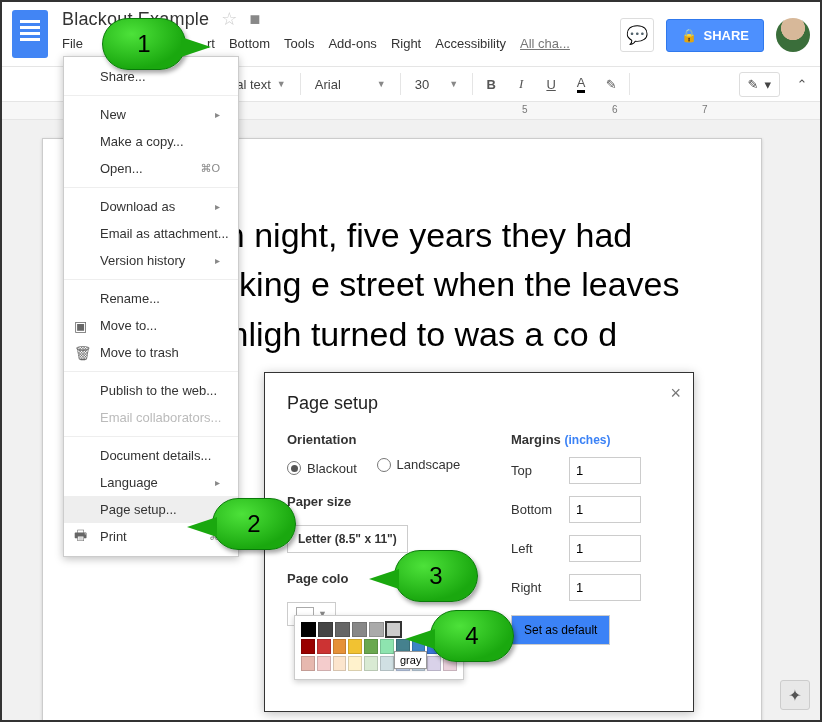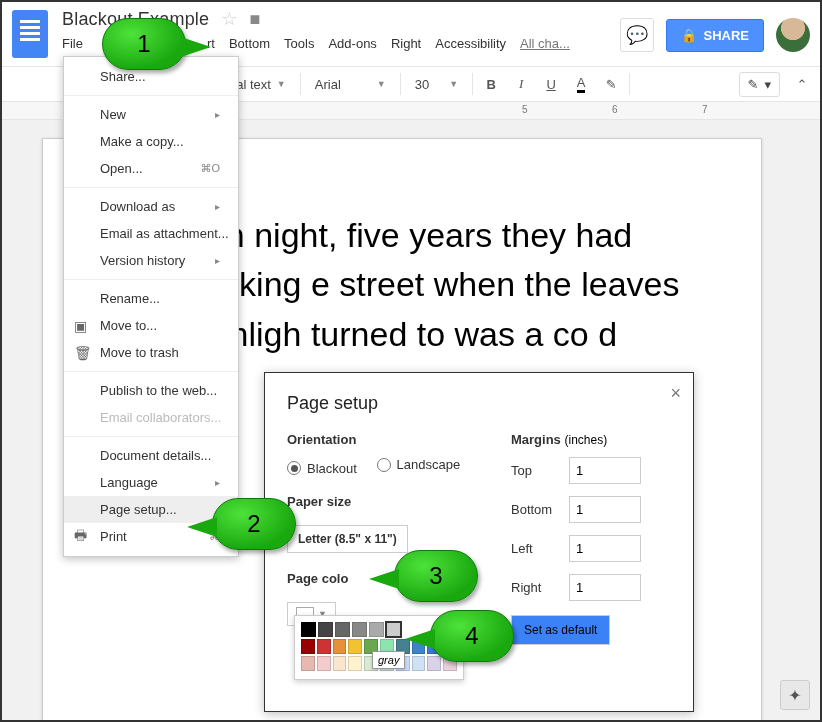--- a/index.html
+++ b/index.html
@@ -53,21 +53,21 @@
   .ps-right { width:160px; }
   .sect-label { font-weight: bold; margin-bottom:10px; display:block;}
   .radio { display:inline-flex; align-items:center; gap:6px; margin-right:16px; font-size:13px;}
   .radio .dot { width:14px; height:14px; border-radius:50%; border:1.5px solid #777; display:inline-flex;align-items:center;justify-content:center;}
   .radio.checked .dot::after { content:""; width:7px; height:7px; border-radius:50%; background:#555;}
   .paper-select { display:inline-flex; align-items:center; border:1px solid #ccc; padding:6px 10px; font-size:12px; font-weight:bold; gap:6px; margin-top:6px;}
   .color-select { display:inline-flex; align-items:center; border:1px solid #ccc; padding:4px 8px; gap:4px; margin-top:6px;}
   .color-swatch-sel { width:18px; height:14px; border:1px solid #aaa; background:#fff;}
   .margins-grid { display:grid; grid-template-columns: 48px 80px; row-gap:12px; column-gap:10px; align-items:center; font-size:13px;}
   .margins-grid input { width: 72px; border:1px solid #ccc; padding:5px 6px; font-size:13px;}
-  .inches { color:#000000; font-weight:normal; font-size:12px;}
+  .inches { color:#3b82f6; font-weight:bold; font-size:12px;}
   .set-default { border:1px solid #ccc; background:#3b82f6; padding:7px 12px; font-size:12px; margin-top:14px;}
 
   
   .palette { position:absolute; left:292px; top:613px; width:170px; background:#fff; border:1px solid #ccc; box-shadow: 0 2px 6px rgba(0,0,0,0.2); z-index:70; padding:6px;}
   .pal-row { display:flex; gap:2px; margin-bottom:2px;}
   .sw { width:15px; height:15px; border:1px solid rgba(0,0,0,0.15);}
   .sw.ol { outline:2px solid #333; outline-offset:-1px;}
   .tooltip { position:absolute; background:#fff; border:1px solid #999; font-size:11px; padding:2px 5px; box-shadow:0 1px 3px rgba(0,0,0,0.2); z-index:80;}
 
   
@@ -293,21 +293,21 @@
     <span class="sw" style="background:#fce5cd"></span>
     <span class="sw" style="background:#fff2cc"></span>
     <span class="sw" style="background:#d9ead3"></span>
     <span class="sw" style="background:#d0e0e3"></span>
     <span class="sw" style="background:#c9daf8"></span>
     <span class="sw" style="background:#cfe2f3"></span>
     <span class="sw" style="background:#d9d2e9"></span>
     <span class="sw" style="background:#ead1dc"></span>
   </div>
 </div>
-<div class="tooltip" style="left:370px; top:649px;font-style:italic;">gray</div>
+<div class="tooltip" style="left:392px; top:649px;">gray</div>
 
 <div class="callout right" style="left:100px; top:16px;">
   <div class="body">
       <span class="call-num">1</span>
     </div>
 </div>
 <div class="callout" style="left:210px; top:496px;">
   <div class="body">
       <span class="call-num">2</span>
     </div>

